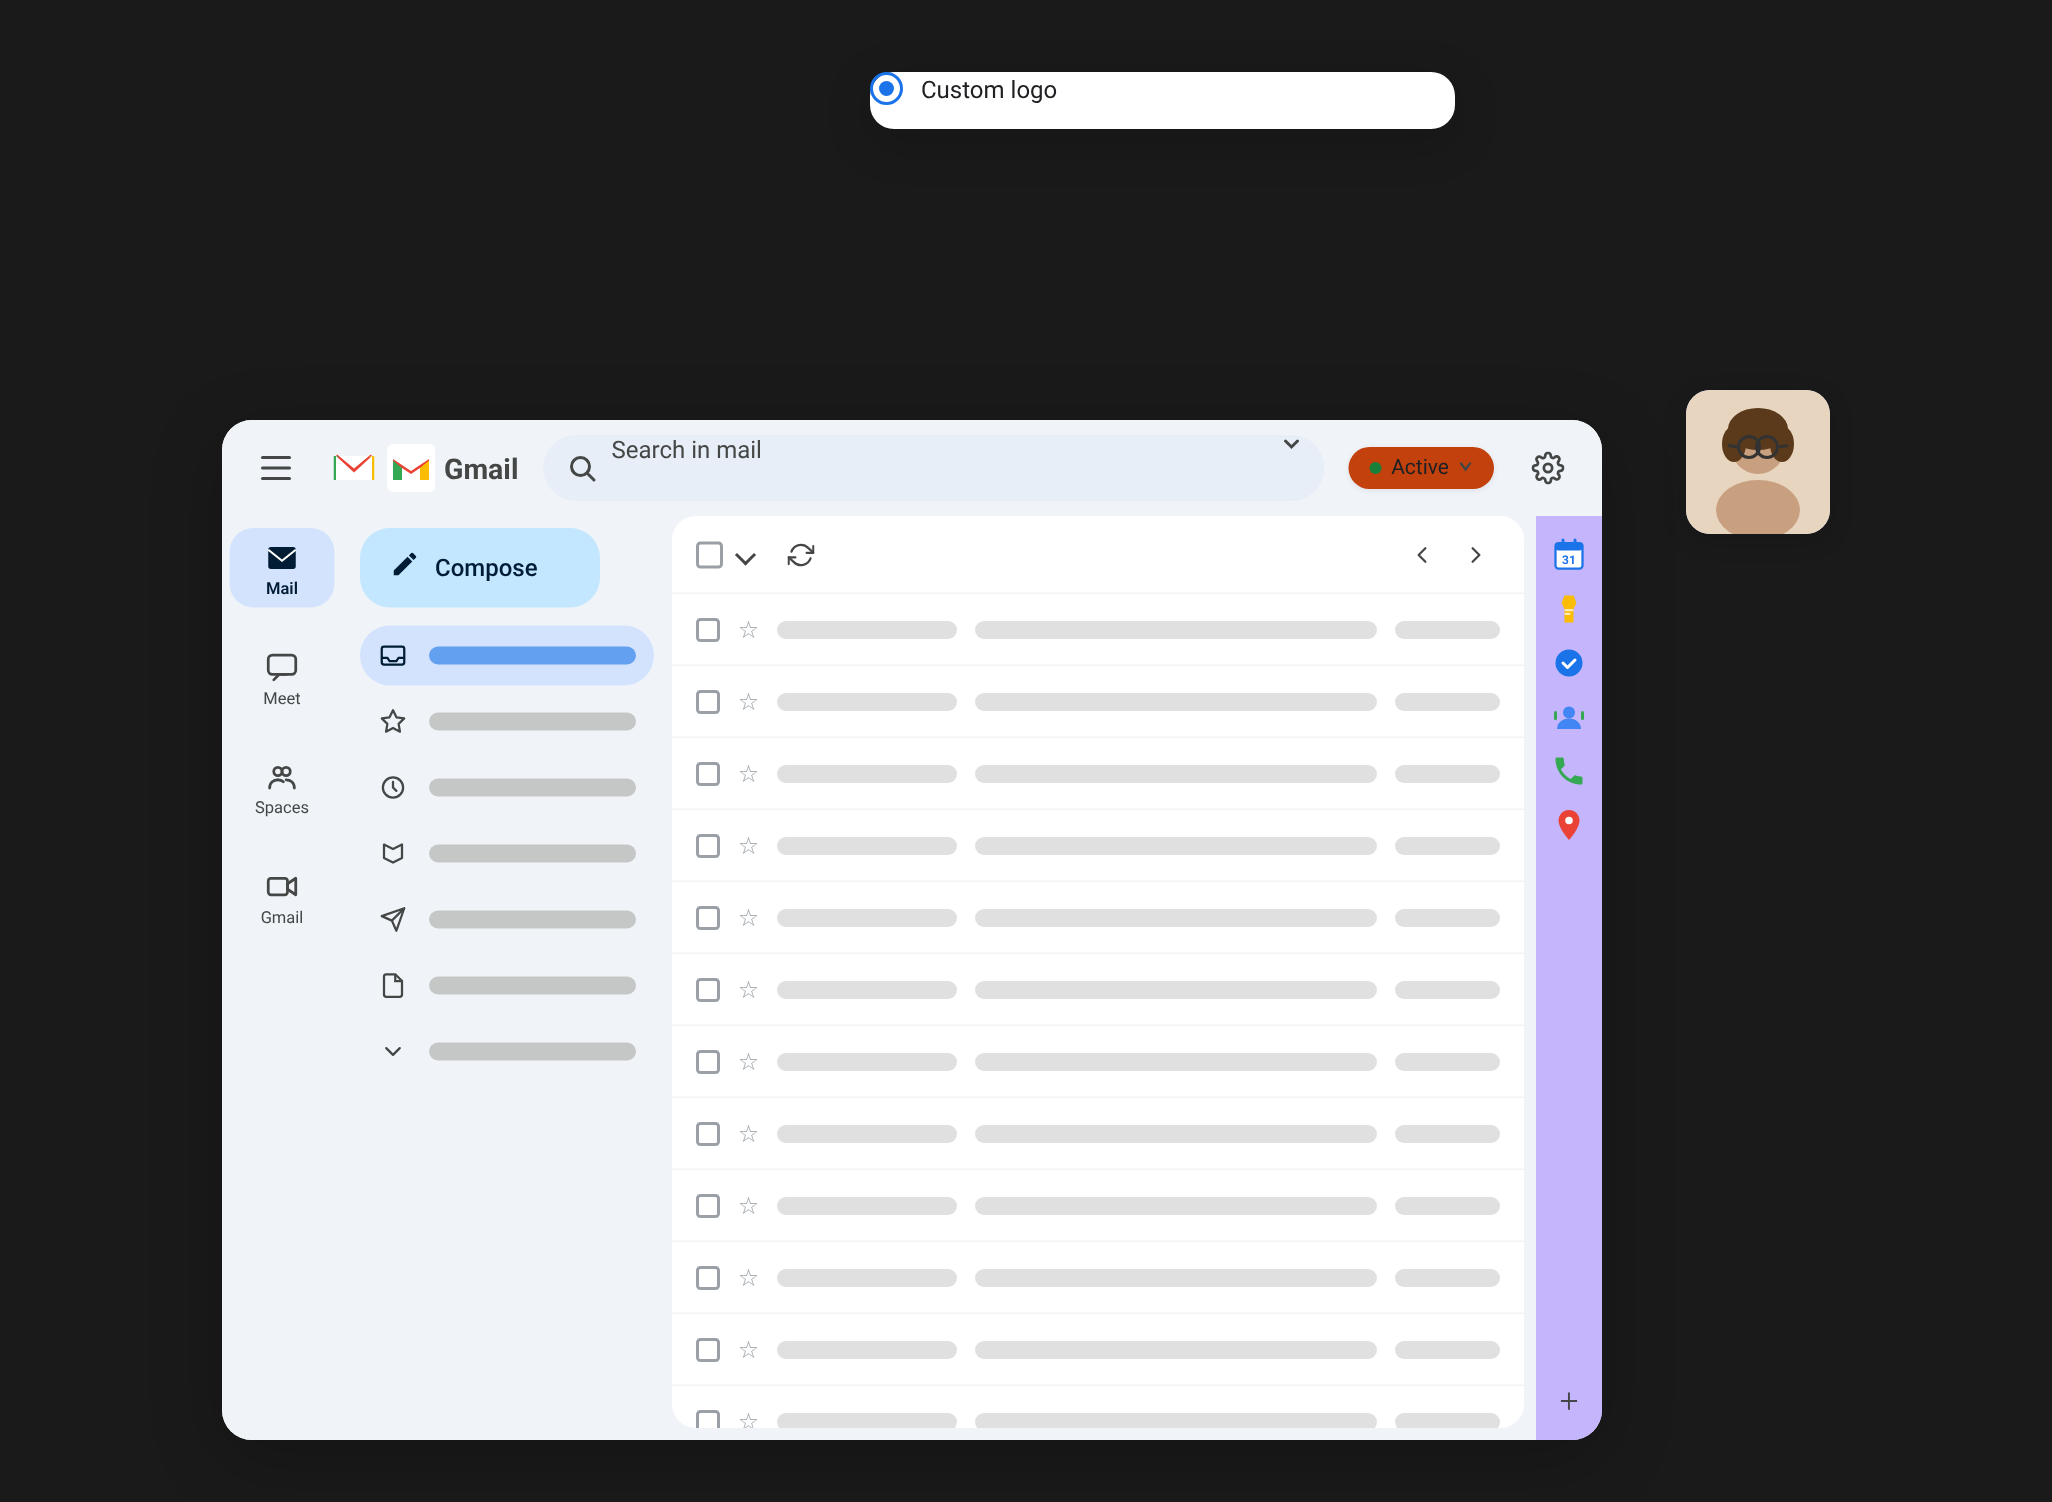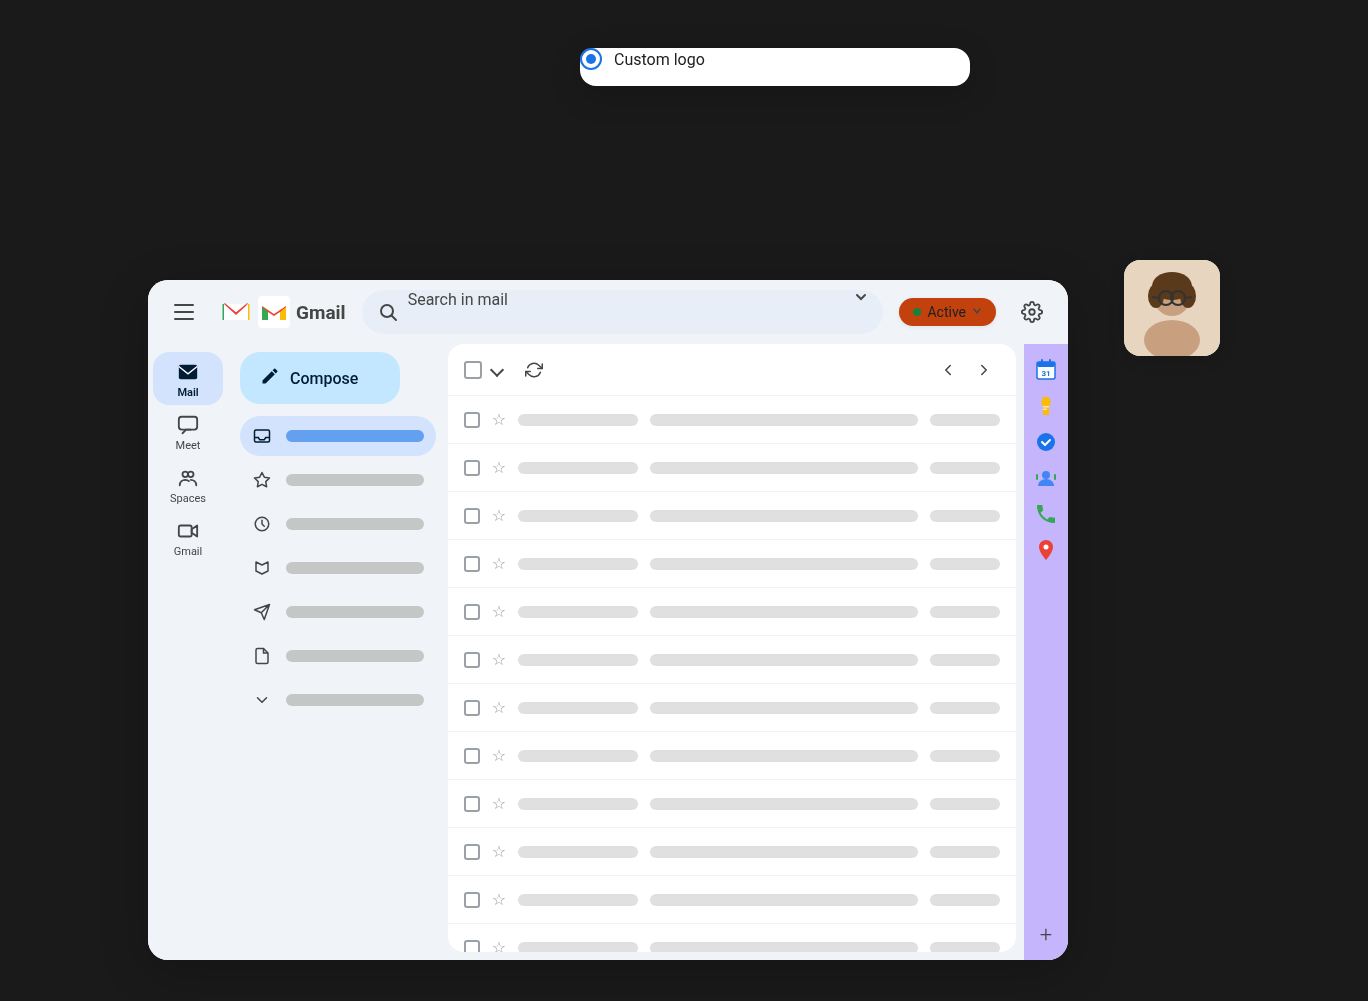--- a/index.html
+++ b/index.html
@@ -207,21 +207,21 @@
     }
 
     
     .gmail-sidebar {
       width: 80px;
       background: #f0f4f9;
       display: flex;
       flex-direction: column;
       align-items: center;
       padding: 8px 0;
-      gap: 0;
+      gap: 20px;
       flex-shrink: 0;
     }
     .nav-item {
       display: flex;
       flex-direction: column;
       align-items: center;
       justify-content: center;
       width: 70px;
       padding: 8px 4px 6px;
       border-radius: 16px;

